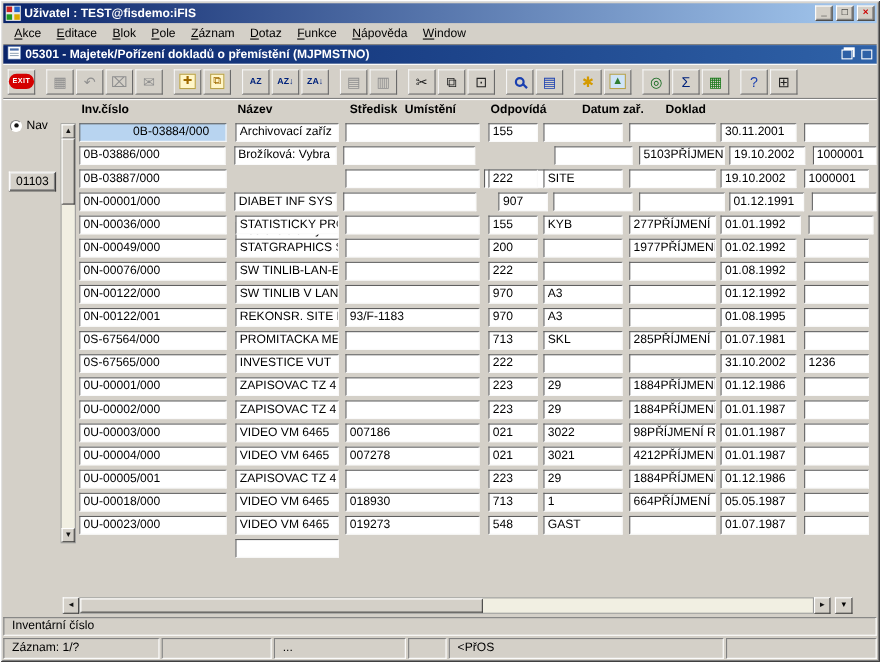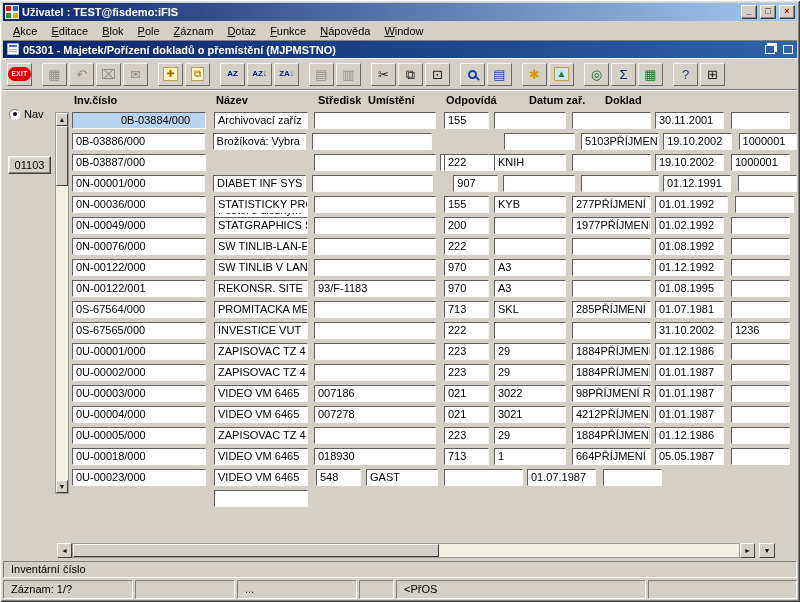--- a/index.html
+++ b/index.html
@@ -260,21 +260,21 @@
             <div class="field" style="width: 72px; margin-left: 5px;"></div>
             <div class="field" style="width: 79px; margin-left: 6px;">5103PŘÍJMENÍ</div>
             <div class="field" style="width: 69px; margin-left: 4px;">19.10.2002</div>
             <div class="field" style="width: 59px; margin-left: 7px;">1000001</div>
           </div>
           <div class="trow">
             <div class="field" style="width: 134px; margin-left: 0px;">0B-03887/000</div>
             <div class="field" style="width: 94px; margin-left: 8px; margin-top: 48px;">Postel s úložným</div>
             <div class="field" style="width: 122px; margin-left: 6px;"></div>
             <div class="field" style="width: 45px; margin-left: 8px;">222</div>
-            <div class="field" style="width: 72px; margin-left: 5px;">KNIH</div>
+            <div class="field" style="width: 72px; margin-left: 5px;">SITE</div>
             <div class="field" style="width: 79px; margin-left: 6px;"></div>
             <div class="field" style="width: 69px; margin-left: 4px;">19.10.2002</div>
             <div class="field" style="width: 59px; margin-left: 7px;">1000001</div>
           </div>
           <div class="trow">
             <div class="field" style="width: 134px; margin-left: 0px;">0N-00001/000</div>
             <div class="field" style="width: 94px; margin-left: 8px;">DIABET INF SYS -</div>
             <div class="field" style="width: 122px; margin-left: 6px;"></div>
             <div class="field" style="width: 45px; margin-left: 20px;">907</div>
             <div class="field" style="width: 72px; margin-left: 5px;"></div>
@@ -386,21 +386,21 @@
             <div class="field" style="width: 134px; margin-left: 0px;">0U-00004/000</div>
             <div class="field" style="width: 94px; margin-left: 8px;">VIDEO VM 6465</div>
             <div class="field" style="width: 122px; margin-left: 6px;">007278</div>
             <div class="field" style="width: 45px; margin-left: 8px;">021</div>
             <div class="field" style="width: 72px; margin-left: 5px;">3021</div>
             <div class="field" style="width: 79px; margin-left: 6px;">4212PŘÍJMENÍ</div>
             <div class="field" style="width: 69px; margin-left: 4px;">01.01.1987</div>
             <div class="field" style="width: 59px; margin-left: 7px;"></div>
           </div>
           <div class="trow">
-            <div class="field" style="width: 134px; margin-left: 0px;">0U-00005/000</div>
+            <div class="field" style="width: 134px; margin-left: 0px;">0U-00005/001</div>
             <div class="field" style="width: 94px; margin-left: 8px;">ZAPISOVAC TZ 4</div>
             <div class="field" style="width: 122px; margin-left: 6px;"></div>
             <div class="field" style="width: 45px; margin-left: 8px;">223</div>
             <div class="field" style="width: 72px; margin-left: 5px;">29</div>
             <div class="field" style="width: 79px; margin-left: 6px;">1884PŘÍJMENÍ</div>
             <div class="field" style="width: 69px; margin-left: 4px;">01.12.1986</div>
             <div class="field" style="width: 59px; margin-left: 7px;"></div>
           </div>
           <div class="trow">
             <div class="field" style="width: 134px; margin-left: 0px;">0U-00018/000</div>
@@ -408,20 +408,21 @@
             <div class="field" style="width: 122px; margin-left: 6px;">018930</div>
             <div class="field" style="width: 45px; margin-left: 8px;">713</div>
             <div class="field" style="width: 72px; margin-left: 5px;">1</div>
             <div class="field" style="width: 79px; margin-left: 6px;">664PŘÍJMENÍ</div>
             <div class="field" style="width: 69px; margin-left: 4px;">05.05.1987</div>
             <div class="field" style="width: 59px; margin-left: 7px;"></div>
           </div>
           <div class="trow">
             <div class="field" style="width: 134px; margin-left: 0px;">0U-00023/000</div>
             <div class="field" style="width: 94px; margin-left: 8px;">VIDEO VM 6465</div>
+            <div class="field" style="width: 122px; margin-left: 6px;">019273</div>
             <div class="field" style="width: 45px; margin-left: 8px;">548</div>
             <div class="field" style="width: 72px; margin-left: 5px;">GAST</div>
             <div class="field" style="width: 79px; margin-left: 6px;"></div>
             <div class="field" style="width: 69px; margin-left: 4px;">01.07.1987</div>
             <div class="field" style="width: 59px; margin-left: 7px;"></div>
           </div>
         </div>
       <div class="trow">
         <div class="field" id="partial-field" style="width: 94px; margin-left: 142px;"></div>
       </div>
@@ -433,21 +434,21 @@
     <div class="htrough">
       <div class="hthumb"></div>
     </div>
     <div class="sb-arrow h">►</div>
     <div class="corner-btn">▼</div>
   </div>
 
   <div class="msgline">Inventární číslo</div>
 
   <div class="statusrow">
-      <div class="seg" style="width: 130px;">Záznam: 1/?</div>
+      <div class="seg" style="width: 142px;">Záznam: 1/?</div>
       <div class="seg" style="width: 100px;"></div>
       <div class="seg" style="width: 120px;">...</div>
       <div class="seg" style="width: 35px;"></div>
       <div class="seg" style="width: 250px;">&lt;PřOS</div>
       <div class="seg fill"></div>
     </div>
 
 </div>
 
 </body></html>

